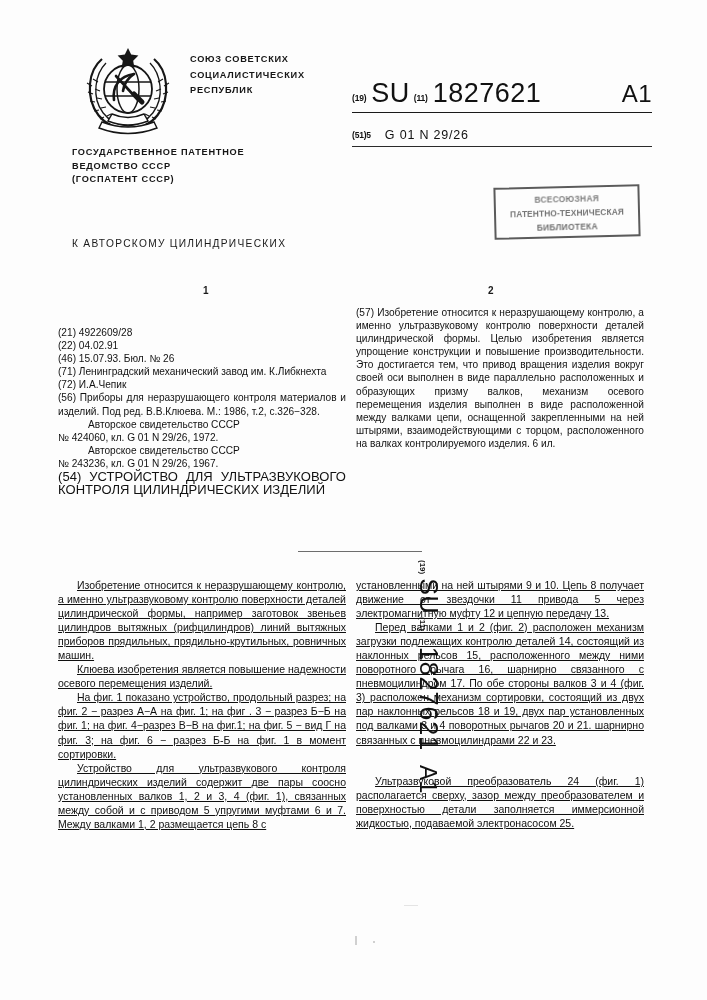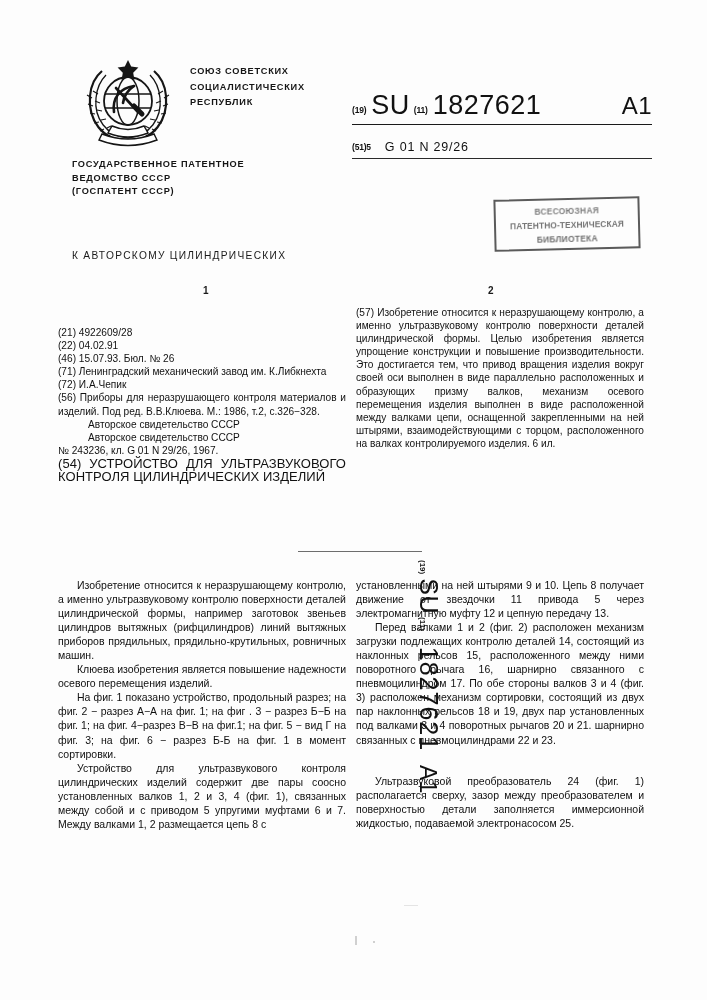--- a/index.html
+++ b/index.html
@@ -20,21 +20,21 @@
 
   .page {
     position: absolute;
     inset: 0;
     background: #fdfdfd;
   }
 
   
   .masthead {
     position: absolute;
-    left: 0; top: 12px;
+    left: 0; top: 0;
     width: 707px;
     height: 270px;
   }
 
   .emblem {
     position: absolute;
     left: 72px;
     top: 42px;
     width: 112px;
     height: 102px;
@@ -220,20 +220,21 @@
 
   
   .body-col {
     position: absolute;
     width: 288px;
     font-size: 10.5px;
     line-height: 14.05px;
     color: #0f0f0f;
     text-align: justify;
     text-justify: inter-word;
+    text-decoration: underline;
   }
   .body-left  { left: 58px;  top: 578px; }
   .body-right { left: 356px; top: 578px; }
   .body-col p { margin: 0; }
   .body-col p.indent { text-indent: 19px; }
   .body-col p.gap { margin-top: 27px; }
 
   
   .side-number {
     position: absolute;
@@ -351,20 +352,21 @@
   <div class="colnum right">2</div>
 
   <div class="col col-left biblio">
     <p>(21) 4922609/28</p>
     <p>(22) 04.02.91</p>
     <p>(46) 15.07.93. Бюл. № 26</p>
     <p>(71) Ленинградский механический завод им. К.Либкнехта</p>
     <p>(72) И.А.Чепик</p>
     <p>(56) Приборы для неразрушающего контроля материалов и изделий. Под ред. В.В.Клюева. М.: 1986, т.2, с.326−328.</p>
     <p class="center-ish">Авторское свидетельство СССР</p>
+    <p>№ 424060, кл. G 01 N 29/26, 1972.</p>
     <p class="center-ish">Авторское свидетельство СССР</p>
     <p>№ 243236, кл. G 01 N 29/26, 1967.</p>
     <p class="title54">(54) УСТРОЙСТВО ДЛЯ УЛЬТРАЗВУКОВОГО КОНТРОЛЯ ЦИЛИНДРИЧЕСКИХ ИЗДЕЛИЙ</p>
   </div>
 
   <div class="col col-right abstract">
     <p>(57) Изобретение относится к неразрушающему контролю, а именно ультразвуковому контролю поверхности деталей цилиндрической формы. Целью изобретения является упрощение конструкции и повышение производительности. Это достигается тем, что привод вращения изделия вокруг своей оси выполнен в виде параллельно расположенных и образующих призму валков, механизм осевого перемещения изделия выполнен в виде расположенной между валками цепи, оснащенной закрепленными на ней штырями, взаимодействующими с торцом, расположенного на валках контролируемого изделия. 6 ил.</p>
   </div>
 
   <div class="rule-mid"></div>

